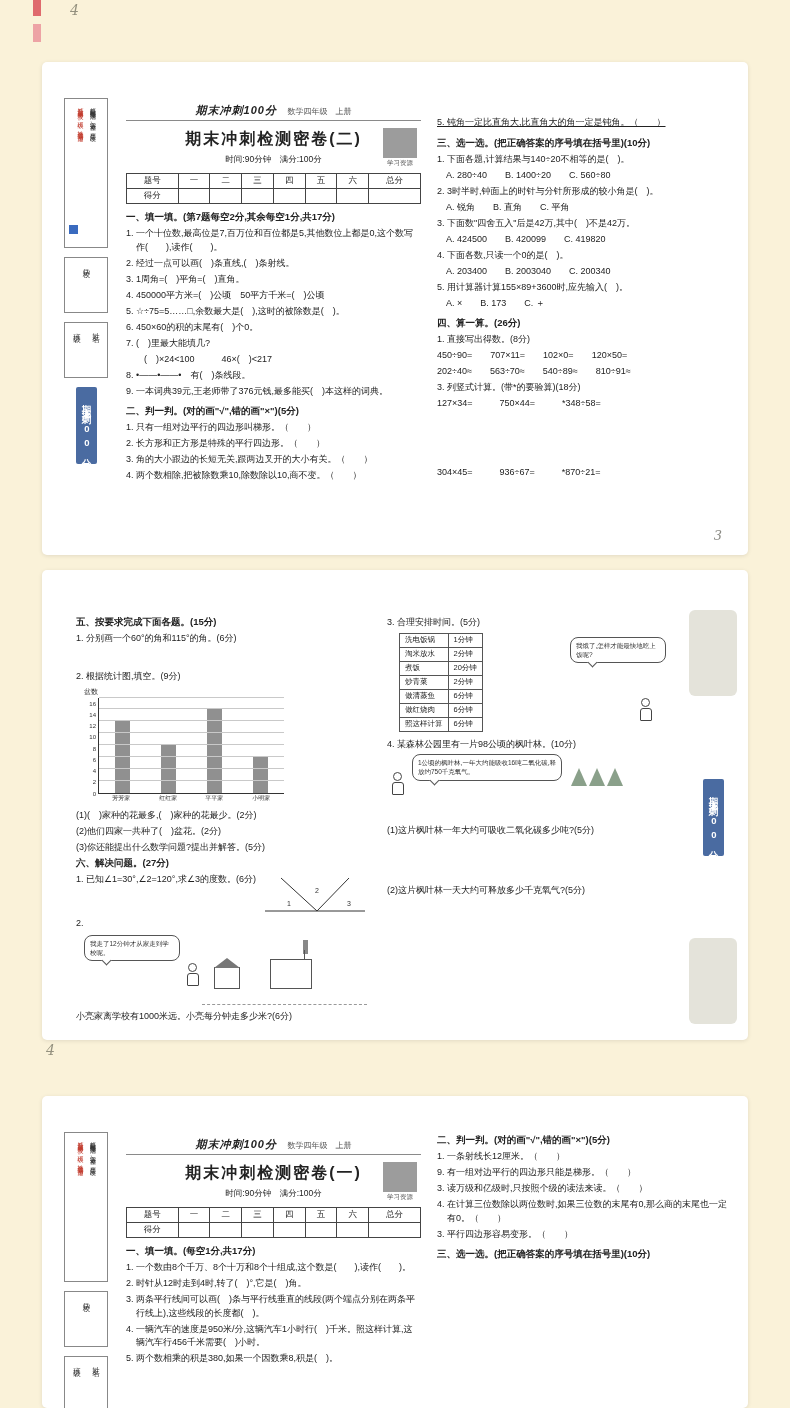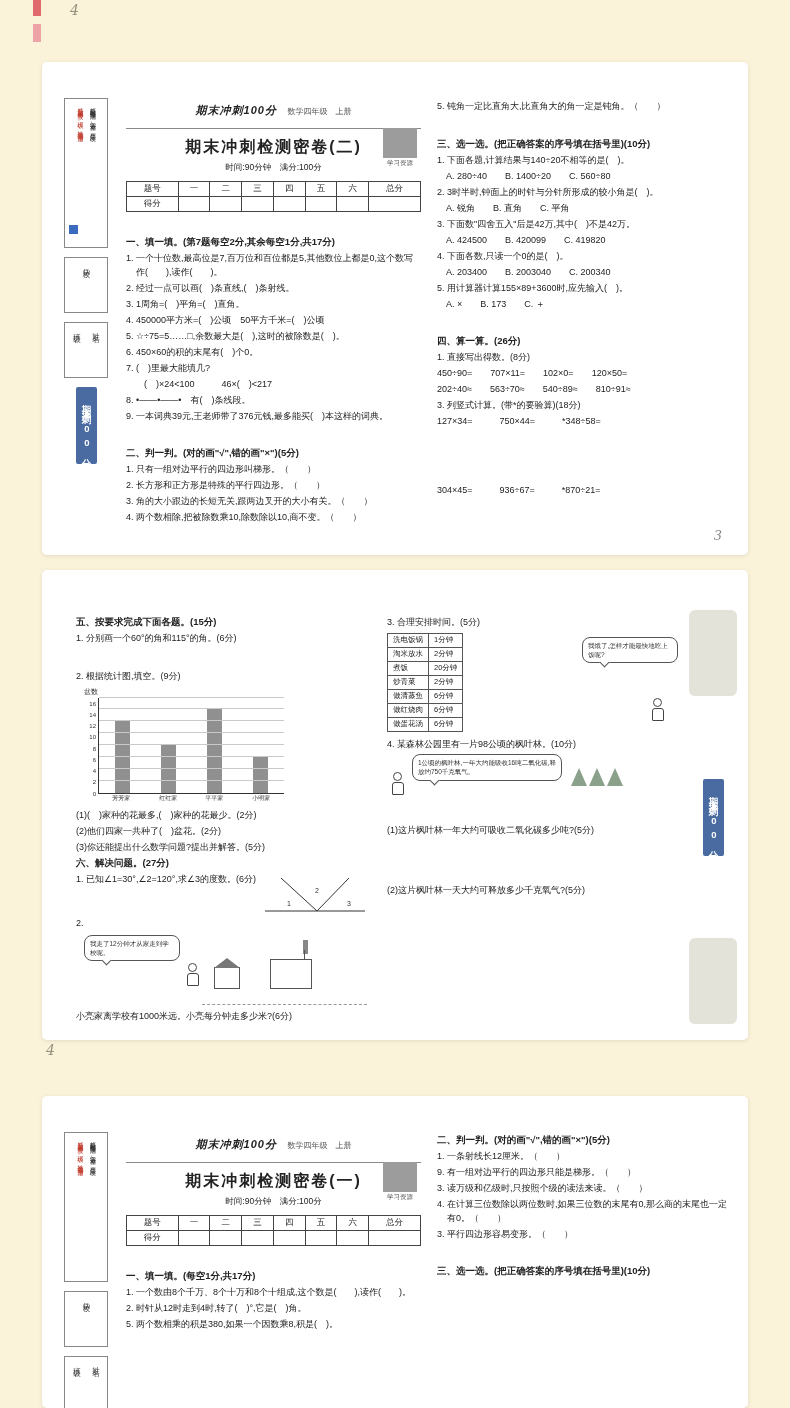--- a/index.html
+++ b/index.html
@@ -34,34 +34,34 @@
   .v-banner { writing-mode: vertical-rl; text-orientation: upright;
               background: #4a6ba1; color: #fff; font-weight: bold; font-size: 9.5px;
               letter-spacing: 3px; padding: 10px 4px; border-radius: 2px; }
 
   
   .paper-body { display: flex; gap: 16px; padding: 38px 16px 12px 84px; }
   .paper-body.back { padding: 46px 70px 12px 34px; gap: 20px; }
   .pcol { flex: 1; min-width: 0; position: relative; }
 
   .paper-head { position: relative; text-align: center; }
-  .brand-line { border-bottom: 1px solid #8a8a8a; padding-bottom: 10px; }
+  .brand-line { border-bottom: 1px solid #8a8a8a; padding-bottom: 2px; }
   .brand { font-weight: bold; font-style: italic; font-size: 11px; letter-spacing: 1px; margin-right: 6px; }
   .brand-sub { font-size: 8px; color: #555; }
   .paper-title { font-size: 16px; font-weight: bold; letter-spacing: 2px; margin: 8px 0 4px; }
   .paper-meta { font-size: 8.5px; }
   .qr { position: absolute; right: 0; top: 28px; width: 42px; }
   .qr-box { width: 34px; height: 30px; background: #9c9c9c; margin: 0 auto; }
   .qr-cap { font-size: 6.5px; color: #555; text-align: center; margin-top: 1px; }
 
   .score-table { border-collapse: collapse; width: 100%; margin: 7px 0 4px; }
   .score-table td { border: 1px solid #444; height: 15px; text-align: center;
                     font-size: 8.5px; padding: 0 2px; }
 
-  .sec { margin-top: 24px; }
+  .sec { margin-top: 7px; }
   .sec-h { font-size: 9.5px; font-weight: bold; margin: 0 0 3px; }
   .sec-h:empty { display: none; }
   .qline { font-size: 9px; line-height: 1.5; margin: 0 0 2.5px;
            padding-left: 10px; text-indent: -10px; }
   .qline:empty { min-height: 24px; }
   .workspace { height: 22px; }
   .workspace.tall { height: 44px; }
 
   .page-num-in { position: absolute; right: 26px; bottom: 12px;
                  font-family: "DejaVu Serif", serif; font-style: italic;
@@ -108,21 +108,21 @@
   .scene .figure { position: absolute; left: 104px; top: 30px; }
   .house { position: absolute; left: 130px; top: 34px; width: 26px; height: 22px; border: 1px solid #555; }
   .house::before { content: ""; position: absolute; left: -1px; top: -10px; width: 0; height: 0;
                    border-left: 13px solid transparent; border-right: 13px solid transparent;
                    border-bottom: 10px solid #777; }
   .school { position: absolute; left: 186px; top: 26px; width: 42px; height: 30px; border: 1px solid #555; }
   .school::after { content: ""; position: absolute; right: 6px; top: -10px; width: 1px; height: 10px;
                    background: #555; box-shadow: 1px -8px 0 2px #888; }
   .road { position: absolute; left: 118px; right: 0; bottom: 2px; border-bottom: 1px dashed #999; }
 
-  .cook-row { display: flex; gap: 24px; align-items: flex-start; margin: 3px 0 6px; }
+  .cook-row { display: flex; gap: 24px; align-items: flex-start; margin: 3px 12px 6px; }
   .task-table { border-collapse: collapse; }
   .task-table td { border: 1px solid #555; font-size: 7.5px; padding: 1.5px 5px; white-space: nowrap; }
   .cook-scene { position: relative; flex: 1; height: 98px; }
   .cook-scene .bubble { position: absolute; right: 0; top: 4px; }
   .cook-scene .figure { position: absolute; right: 14px; bottom: 10px; }
 
   .forest-scene { display: flex; gap: 8px; align-items: flex-start; margin: 3px 0 4px 6px; height: 66px; }
   .forest-scene .figure { margin-top: 18px; }
   .tree { display: inline-block; width: 0; height: 0; margin: 14px 1px 0;
           border-left: 8px solid transparent; border-right: 8px solid transparent;
@@ -221,21 +221,21 @@
           <div>
 
           <p class="qline">1. 只有一组对边平行的四边形叫梯形。（　　）</p>
               <p class="qline">2. 长方形和正方形是特殊的平行四边形。（　　）</p>
               <p class="qline">3. 角的大小跟边的长短无关,跟两边叉开的大小有关。（　　）</p>
               <p class="qline">4. 两个数相除,把被除数乘10,除数除以10,商不变。（　　）</p>
             </div>
         </section>
       </div>
       <div class="pcol">
-        <section class="sec" style="margin-top:0;">
+        <section class="sec" style="margin-top:16px;text-decoration:underline;">
           <div>
 
           <p class="qline">5. 钝角一定比直角大,比直角大的角一定是钝角。（　　）</p>
             </div>
         </section>
         <section class="sec">
           <h2 class="sec-h">三、选一选。(把正确答案的序号填在括号里)(10分)</h2>
           <div>
 
           <p class="qline">1. 下面各题,计算结果与140÷20不相等的是(　)。</p>
@@ -376,21 +376,21 @@
                   <td>做清蒸鱼</td>
                   <td>6分钟</td>
                 </tr>
 
                 <tr>
                   <td>做红烧肉</td>
                   <td>6分钟</td>
                 </tr>
 
                 <tr>
-                  <td>做蛋花汤</td>
+                  <td>照这样计算</td>
                   <td>6分钟</td>
                 </tr>
               </tbody>
           </table>
           <div class="cook-scene">
             <div class="bubble">我饿了,怎样才能最快地吃上饭呢?</div>
             <div class="figure">
                 <span class="head"></span>
                 <span class="torso"></span>
               </div>
@@ -472,20 +472,22 @@
               <td></td>
             </tr>
           </tbody>
         </table>
         <section class="sec">
           <h2 class="sec-h">一、填一填。(每空1分,共17分)</h2>
           <div>
 
           <p class="qline">1. 一个数由8个千万、8个十万和8个十组成,这个数是(　　),读作(　　)。</p>
               <p class="qline">2. 时针从12时走到4时,转了(　)°,它是(　)角。</p>
+              <p class="qline">3. 两条平行线间可以画(　)条与平行线垂直的线段(两个端点分别在两条平行线上),这些线段的长度都(　)。</p>
+              <p class="qline">4. 一辆汽车的速度是950米/分,这辆汽车1小时行(　)千米。照这样计算,这辆汽车行456千米需要(　)小时。</p>
               <p class="qline">5. 两个数相乘的积是380,如果一个因数乘8,积是(　)。</p>
             </div>
         </section>
       </div>
       <div class="pcol">
         <section class="sec" style="margin-top:0;">
           <h2 class="sec-h">二、判一判。(对的画"√",错的画"×")(5分)</h2>
           <div>
 
           <p class="qline">1. 一条射线长12厘米。（　　）</p>

